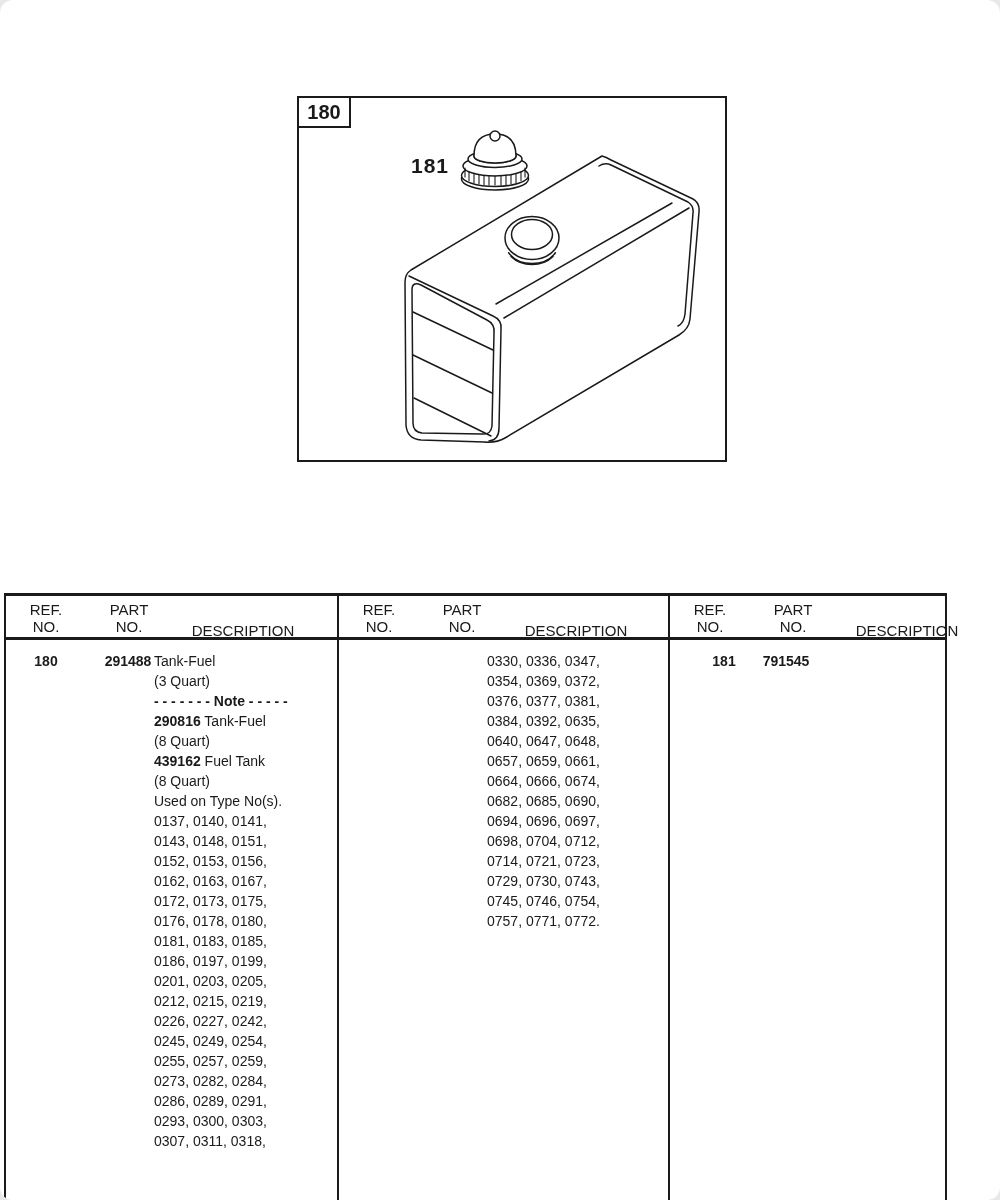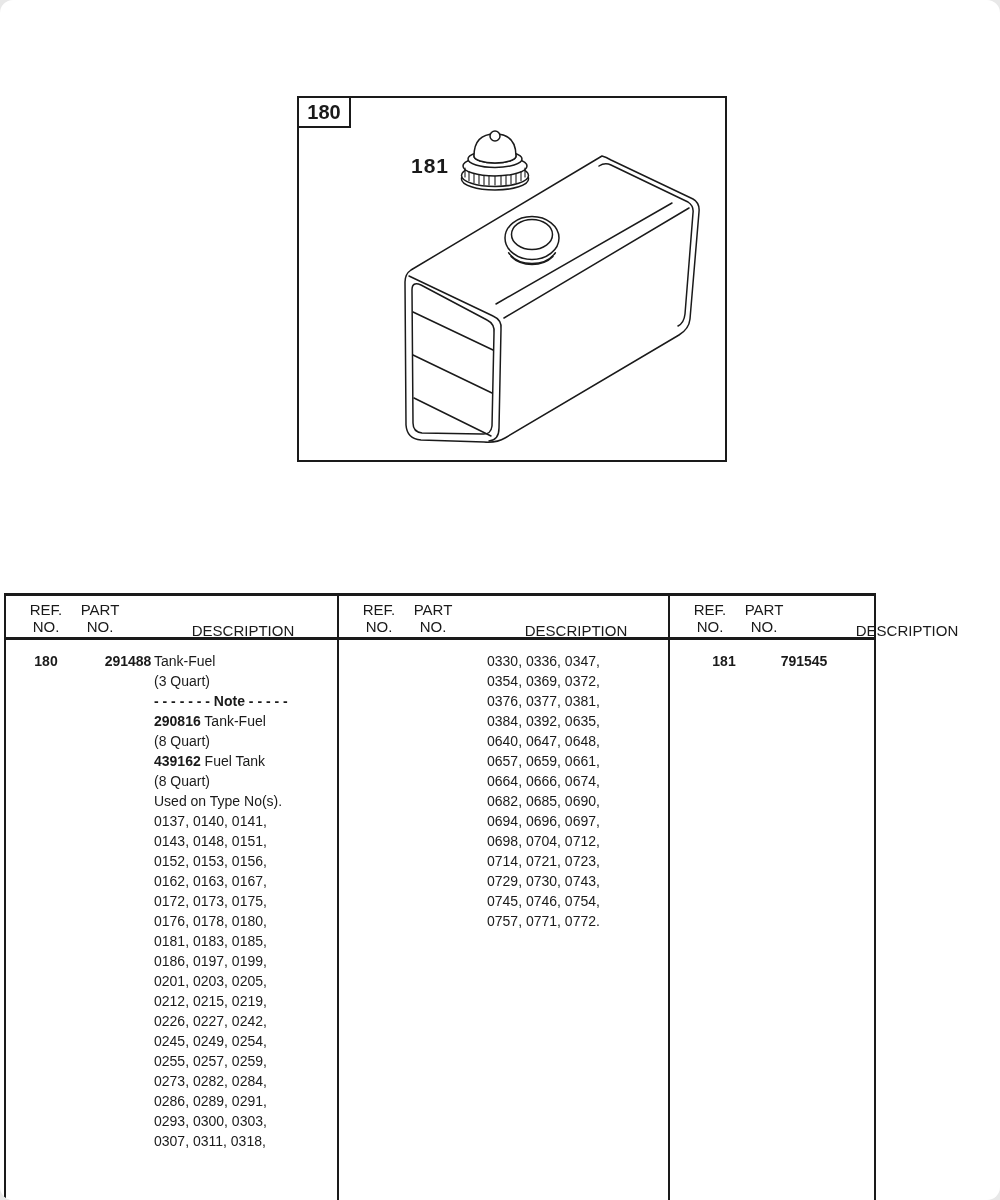--- a/index.html
+++ b/index.html
@@ -20,42 +20,42 @@
     display:flex;align-items:center;justify-content:center;
     font-weight:bold;font-size:20px;z-index:3;
   }
   .figure-svg{position:absolute;left:0;top:0;z-index:1;}
   .part-callout{
     position:absolute;left:112px;top:56px;z-index:2;
     font-weight:bold;font-size:21px;letter-spacing:1px;
   }
   
   .parts-table{
-    position:absolute;left:4px;top:593px;width:872px;height:607px;
+    position:absolute;left:4px;top:593px;width:943px;height:607px;
     border-top:3px solid #1a1a1a;border-left:2px solid #1a1a1a;border-right:2px solid #1a1a1a;
     box-sizing:border-box;background:#fff;font-size:14px;
   }
   .hdr-rule{position:absolute;left:0;top:41px;width:100%;height:3px;background:#1a1a1a;}
   .vdiv{position:absolute;top:0;bottom:0;width:2px;background:#1a1a1a;}
   .vdiv.d1{left:331px;}
   .vdiv.d2{left:662px;}
   .tcol{position:absolute;top:0;bottom:0;}
   .tcol.col1{left:0;width:331px;}
   .tcol.col2{left:333px;width:329px;}
   .tcol.col3{left:664px;width:326px;}
   .h-ref,.h-part{position:absolute;top:5px;text-align:center;font-size:15px;line-height:17px;}
   .h-ref{left:12px;width:56px;}
-  .h-part{left:58px;width:72px;}
+  .h-part{left:87px;width:72px;}
   .h-desc{position:absolute;top:26px;left:148px;width:178px;text-align:center;font-size:15px;line-height:17px;}
   .c-ref,.c-part{position:absolute;top:55px;text-align:center;font-weight:bold;line-height:20px;}
   .c-ref{left:12px;width:56px;}
   .c-part{left:86px;width:72px;}
   .desc-lines{position:absolute;top:55px;left:148px;right:4px;line-height:20px;}
   .tcol.col3 .c-ref{left:26px;}
-  .tcol.col3 .c-part{left:98px;}
+  .tcol.col3 .c-part{left:80px;}
   .tcol.col3 .desc-lines{left:158px;}
   .desc-line{white-space:nowrap;}
 </style>
 </head>
 <body>
 
 <div class="page">
 
   <div class="figure-frame">
     <div class="figure-badge">

